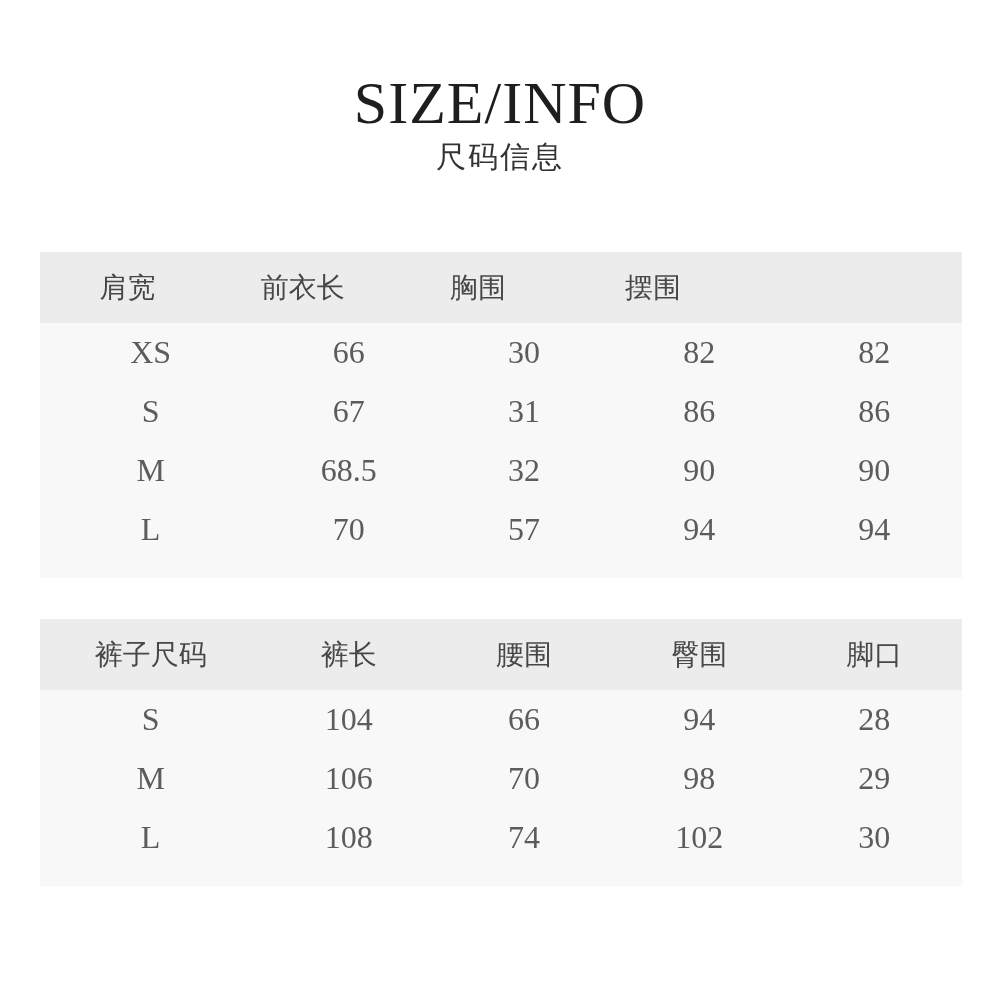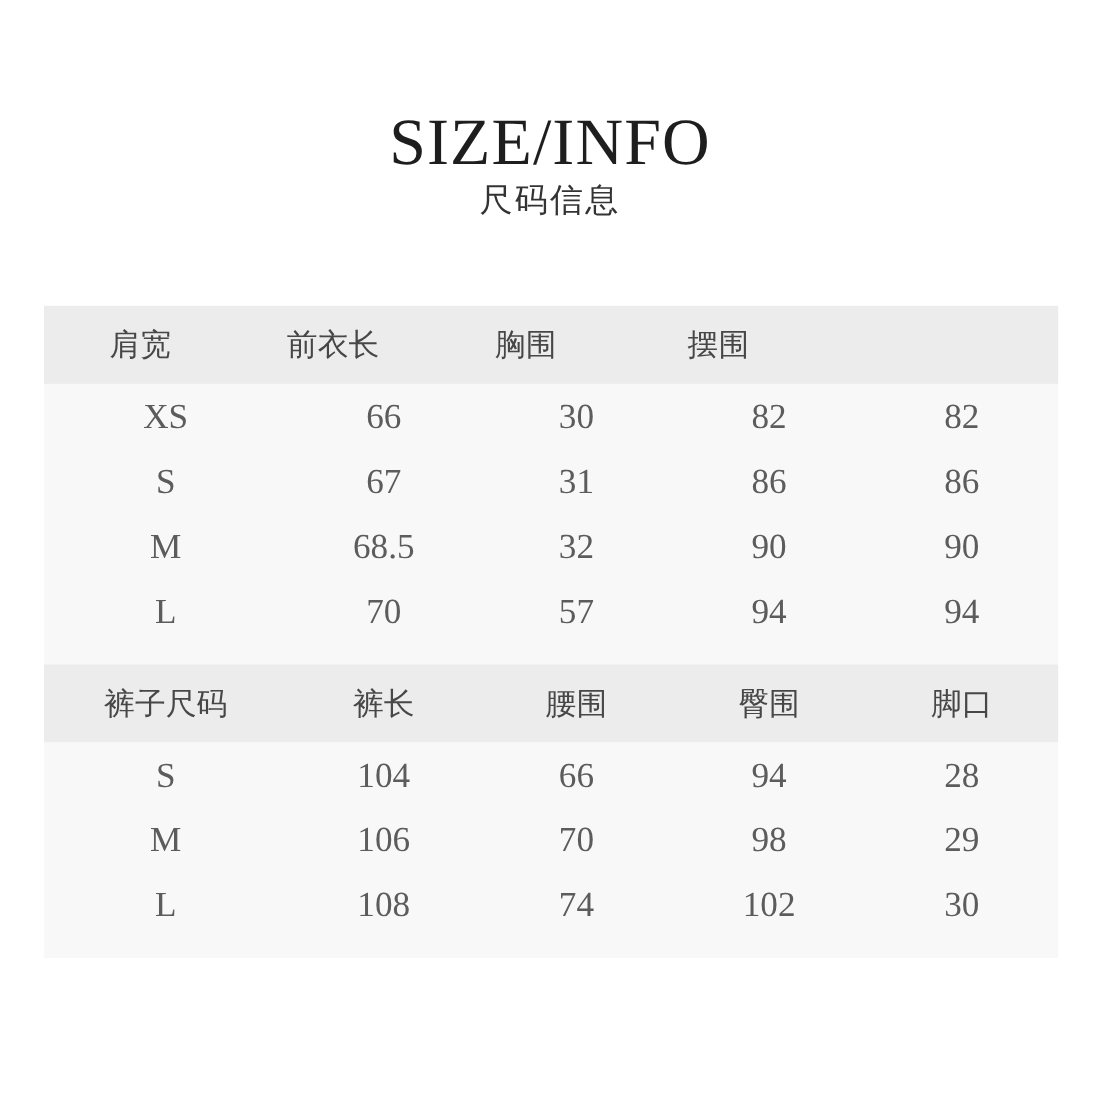--- a/index.html
+++ b/index.html
@@ -11,21 +11,21 @@
     --cell-text:#5c5c5c;
     --page-bg:#ffffff;
   }
   *{margin:0;padding:0;box-sizing:border-box;}
   html,body{background:var(--page-bg);}
   body{
     width:1000px;height:1000px;
     font-family:"Liberation Sans","DejaVu Sans",sans-serif;
     overflow:hidden;
   }
-  .page-header{text-align:center;padding-top:98px;}
+  .page-header{text-align:center;padding-top:72px;}
   .page-title{
     font-family:"Liberation Serif","DejaVu Serif",serif;
     font-size:60px;
     line-height:62px;
     font-weight:normal;
     letter-spacing:1px;
     color:var(--title-color);
   }
   .page-subtitle{
     margin-top:8px;
@@ -33,21 +33,21 @@
     line-height:30px;
     font-weight:normal;
     letter-spacing:2px;
     color:var(--subtitle-color);
   }
   .size-table{
     width:922px;
     margin-left:40px;
   }
   .size-table.tops{margin-top:80px;}
-  .size-table.pants{}
+  .size-table.pants{margin-top:41px;}
   .thead{
     display:flex;
     align-items:center;
     height:71px;
     background:var(--header-bg);
     font-size:28px;
     color:var(--head-text);
   }
   .tbody{
     background:var(--body-bg);

